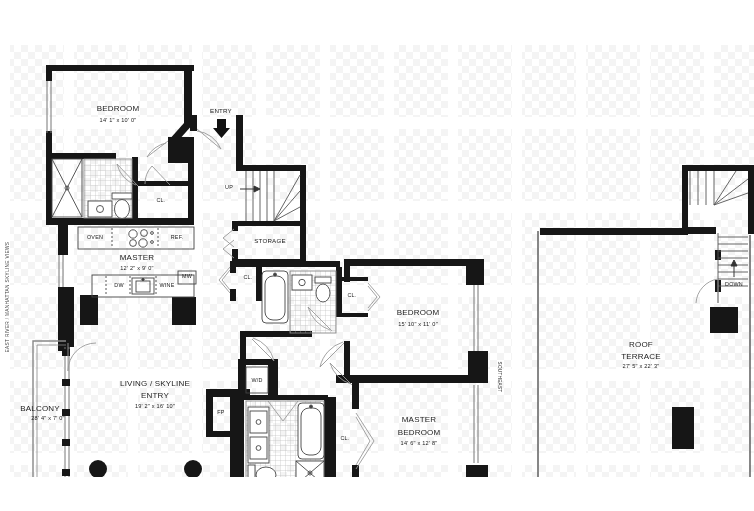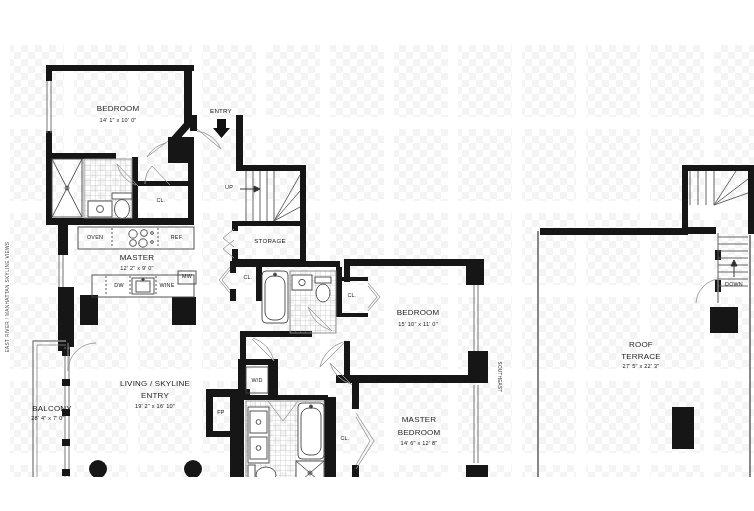--- a/index.html
+++ b/index.html
@@ -280,21 +280,21 @@
 <div class="lbl sm" style="left:248px;top:233px">CL.</div>
 <div class="lbl sm" style="left:352px;top:251px">CL.</div>
 
 <div class="lbl room" style="left:418px;top:268px">BEDROOM</div>
 <div class="lbl dims" style="left:418px;top:280px">15' 10" x 11' 0"</div>
 
 <div class="lbl room" style="left:155px;top:339px">LIVING / SKYLINE</div>
 <div class="lbl room" style="left:155px;top:351px">ENTRY</div>
 <div class="lbl dims" style="left:155px;top:362px">19' 2" x 16' 10"</div>
 
-<div class="lbl room" style="left:52px;top:364px">BALCONY</div>
+<div class="lbl room" style="left:40px;top:364px">BALCONY</div>
 <div class="lbl dims" style="left:48px;top:374px">28' 4" x 7' 0"</div>
 
 <div class="lbl sm" style="left:257px;top:336px">W/D</div>
 <div class="lbl sm" style="left:221px;top:368px">FP</div>
 <div class="lbl sm" style="left:345px;top:394px">CL.</div>
 
 <div class="lbl room" style="left:419px;top:375px">MASTER</div>
 <div class="lbl room" style="left:419px;top:388px">BEDROOM</div>
 <div class="lbl dims" style="left:419px;top:399px">14' 6" x 12' 8"</div>
 

